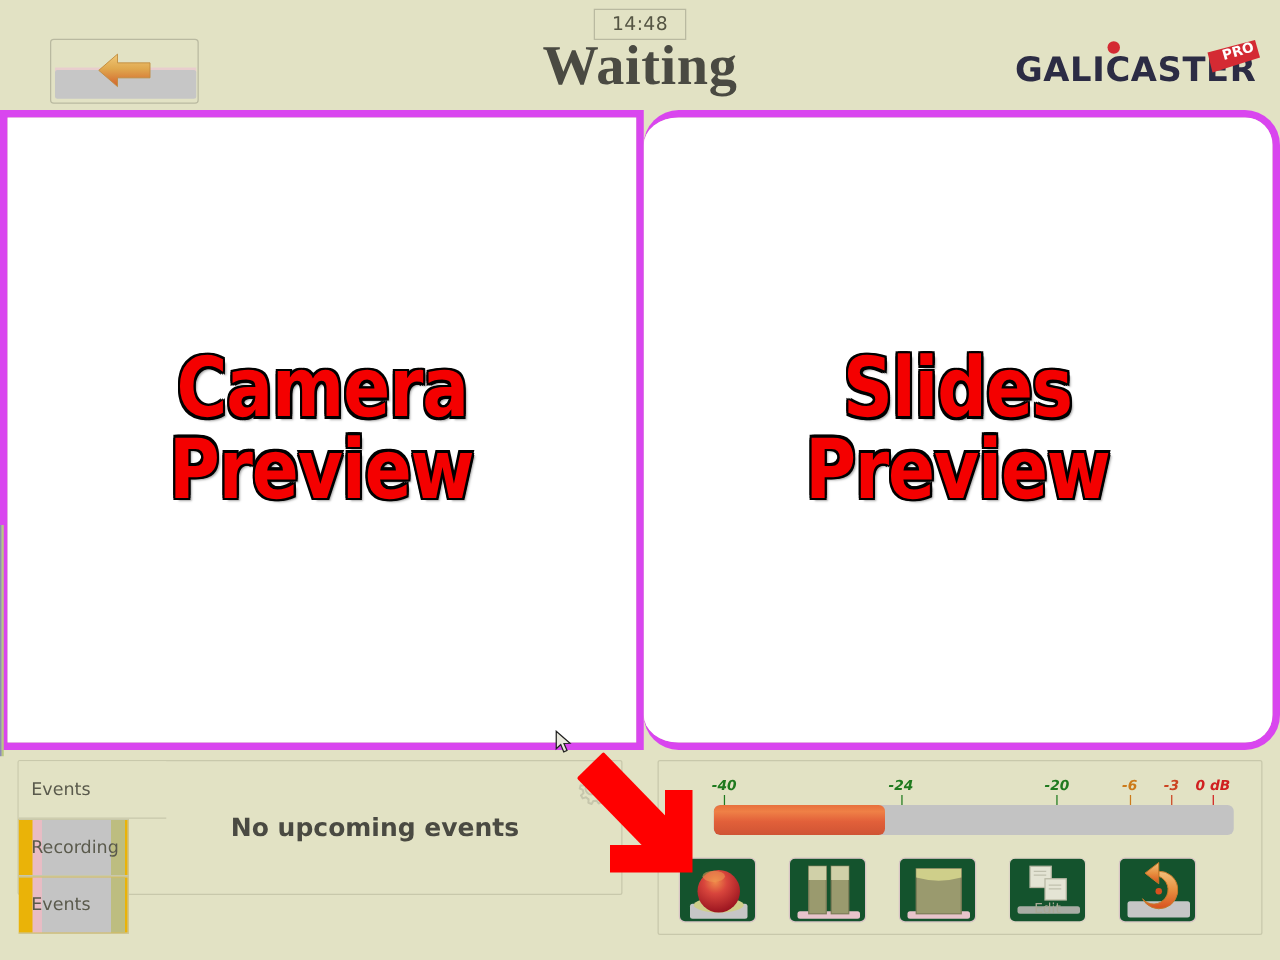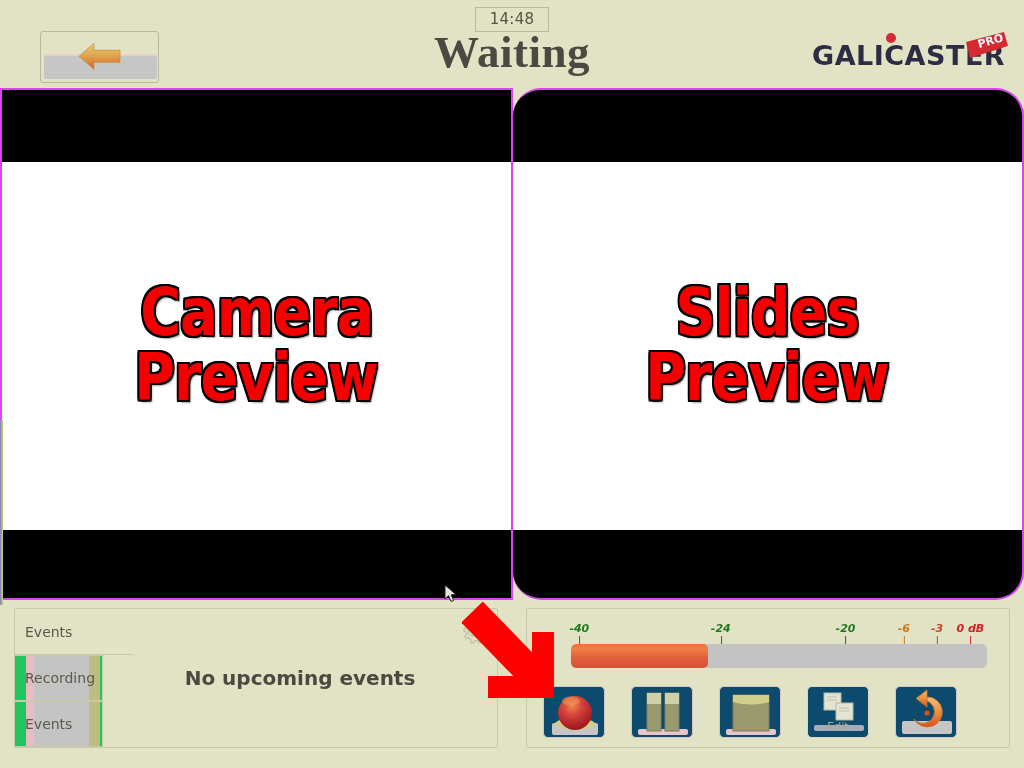--- a/index.html
+++ b/index.html
@@ -76,23 +76,23 @@
   
   #previews {
     position: absolute; left: 0; top: 88px;
     width: 1024px; height: 512px;
     display: flex;
   }
   .preview-pane {
     position: relative;
     flex: 1 1 0;
     background: #a3a3a3;
-    border: 2px solid #d946ef;
-    display: flex;
-    flex-direction: column;
+    border: 6px solid #d946ef;
+    display: flex;
+    flex-direction: row;
     overflow: hidden;
   }
   .preview-pane + .preview-pane { border-left: 0; border-radius: 28px; }
   .letterbox { background: #000000; flex: 0 0 auto; }
   .letterbox.top { height: 72px; }
   .letterbox.bottom { height: 68px; }
   .preview-body {
     flex: 1 1 auto;
     background: #ffffff;
     display: flex;
@@ -130,33 +130,33 @@
     position: absolute; left: 0; top: 600px;
     width: 1024px; height: 168px;
     background: #e2e2c4;
     display: flex;
   }
   .bottom-half { position: relative; flex: 1 1 0; padding: 8px 14px 12px; }
 
   
   #events-panel {
     position: relative;
-    width: 100%; height: 140px;
+    width: 100%; height: 108px;
     background: #e2e2c4;
     border: 1px solid #c8c8ab;
     border-radius: 2px;
   }
   #tab-strip {
     position: absolute; left: 0; top: 0;
     width: 88px; height: 100%;
   }
   .tab {
     position: relative;
     height: 46px;
-    background: #22c55e;
+    background: #eab308;
     border: 1px solid #c8c8ab;
     border-left: 0;
     font-size: 14px;
     color: #5a5a4c;
     display: flex;
     align-items: center;
     padding-left: 10px;
     overflow: visible;
     white-space: nowrap;
   }
@@ -236,21 +236,21 @@
   }
   #control-buttons {
     position: absolute; left: 16px; bottom: 9px;
     right: 16px;
     display: flex;
     gap: 26px;
   }
   .ctrl-btn {
     position: relative;
     width: 62px; height: 52px;
-    background: #0c4a6e;
+    background: #14532d;
     border: 1px solid #d8c4c4;
     border-radius: 5px;
     overflow: hidden;
   }
   .ctrl-btn.disabled { border-color: #dcd4c4; }
   .ctrl-btn svg { position: absolute; left: 0; top: 0; }
   .ctrl-btn .edit-text {
     position: absolute; left: 0; bottom: 4px;
     width: 100%;
     text-align: center;

